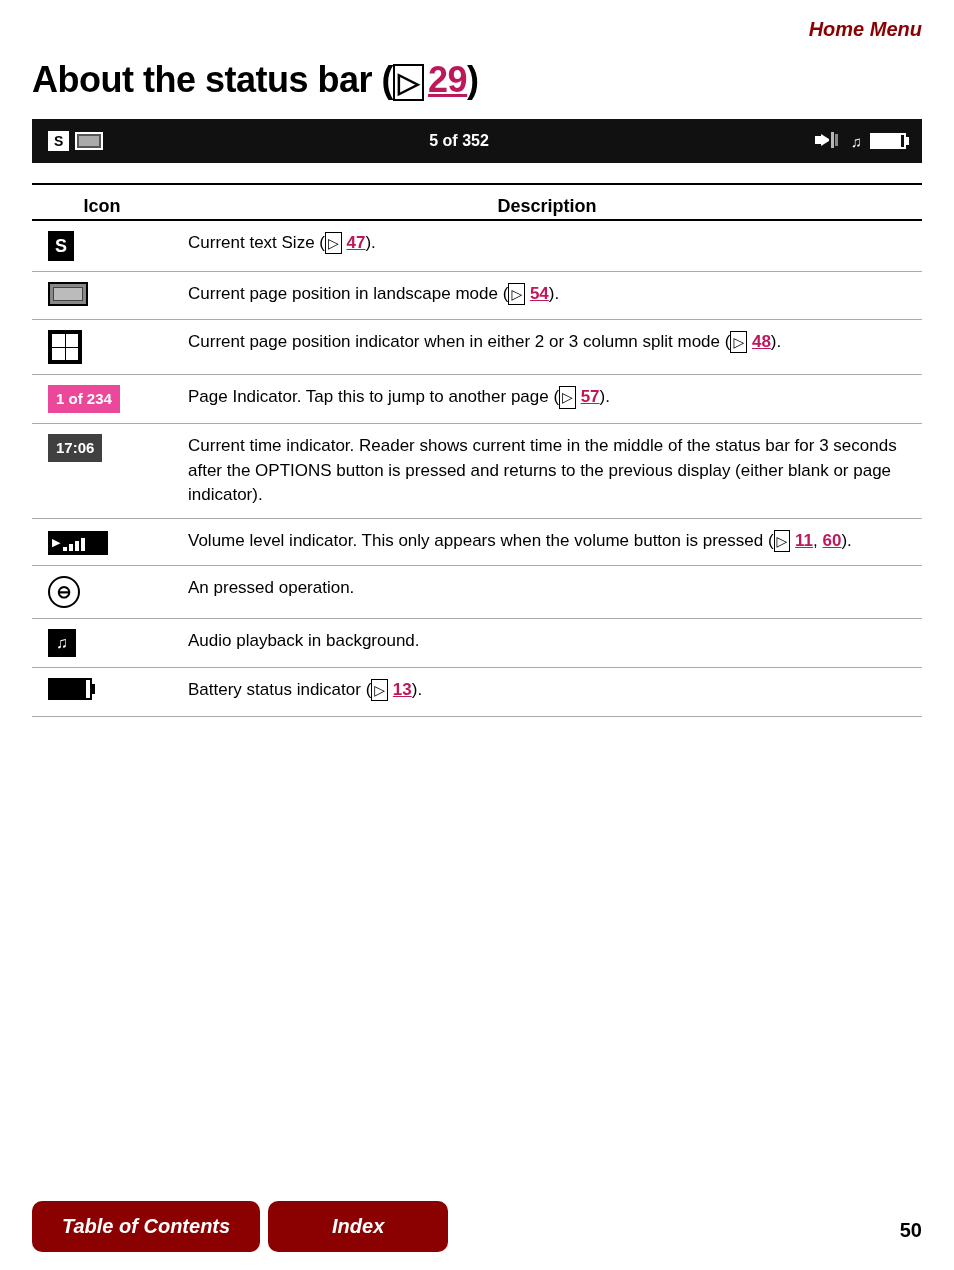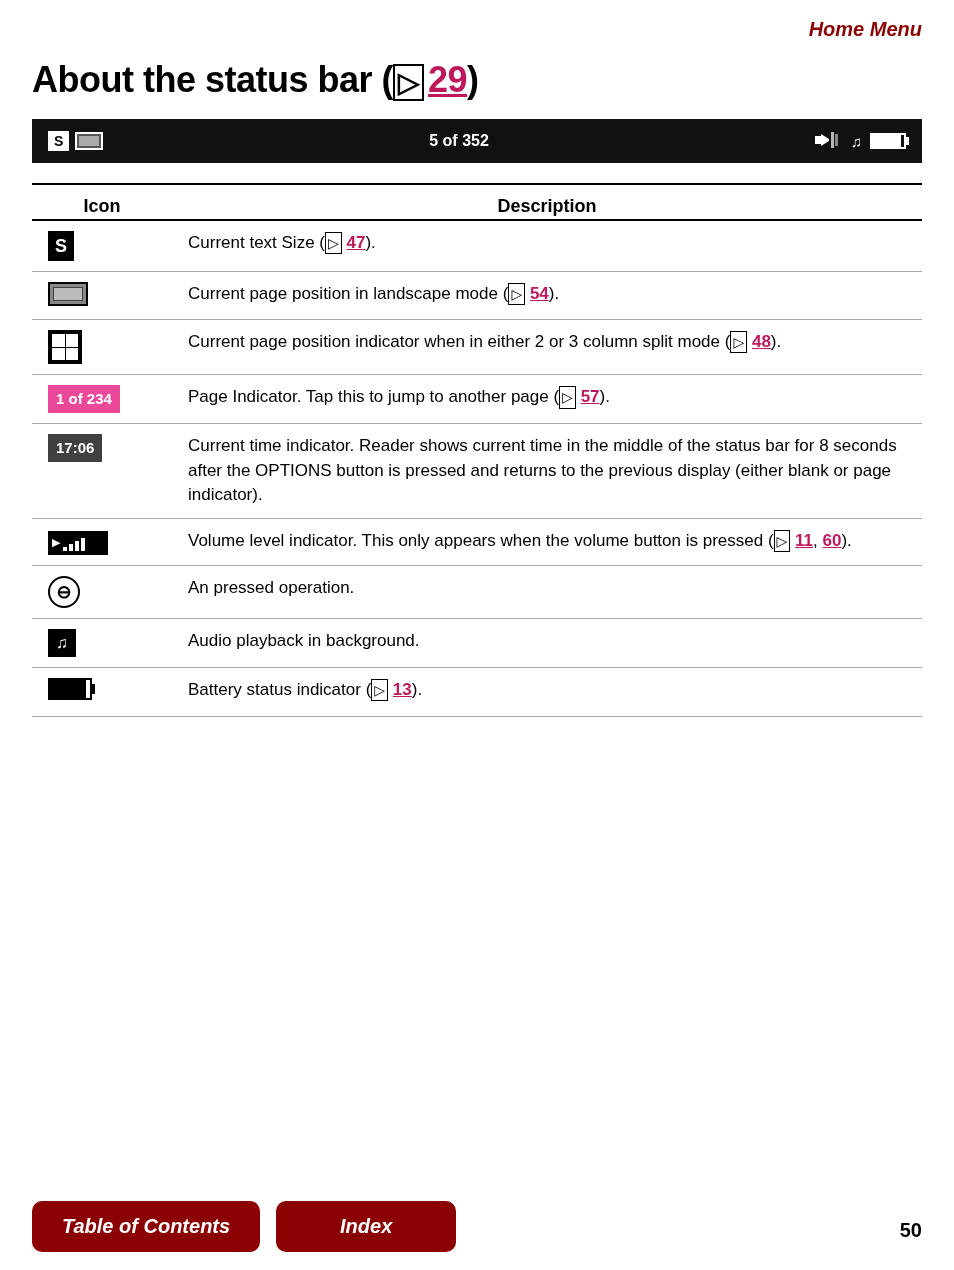--- a/index.html
+++ b/index.html
@@ -296,21 +296,21 @@
     
     .bottom-nav {
       position: absolute;
       bottom: 0;
       left: 0;
       right: 0;
       height: 88px;
       display: flex;
       align-items: center;
       padding: 0 32px;
-      gap: 16px;
+      gap: 8px;
       background: #fff;
     }
 
     .nav-btn {
       background: #8b0000;
       color: #fff;
       font-style: italic;
       font-weight: 900;
       font-size: 20px;
       border: none;
@@ -417,21 +417,21 @@
         </td>
         <td>
           Page Indicator. Tap this to jump to another page (<span class="arrow-sym">▷</span> <span class="ref-link">57</span>).
         </td>
       </tr>
 
       <tr>
         <td class="col-icon">
           <span class="time-badge">17:06</span>
         </td>
-        <td>Current time indicator. Reader shows current time in the middle of the status bar for 8 seconds after the OPTIONS button is pressed and returns to the previous display (either blank or page indicator).</td>
+        <td>Current time indicator. Reader shows current time in the middle of the status bar for 3 seconds after the OPTIONS button is pressed and returns to the previous display (either blank or page indicator).</td>
       </tr>
 
       <tr>
         <td class="col-icon">
           <span class="vol-indicator">
             <span style="font-size:11px;color:#fff;">▶</span>
             <span class="vol-bars">
               <span class="vol-bar" style="height:4px;"></span>
               <span class="vol-bar" style="height:7px;"></span>
               <span class="vol-bar" style="height:10px;"></span>

